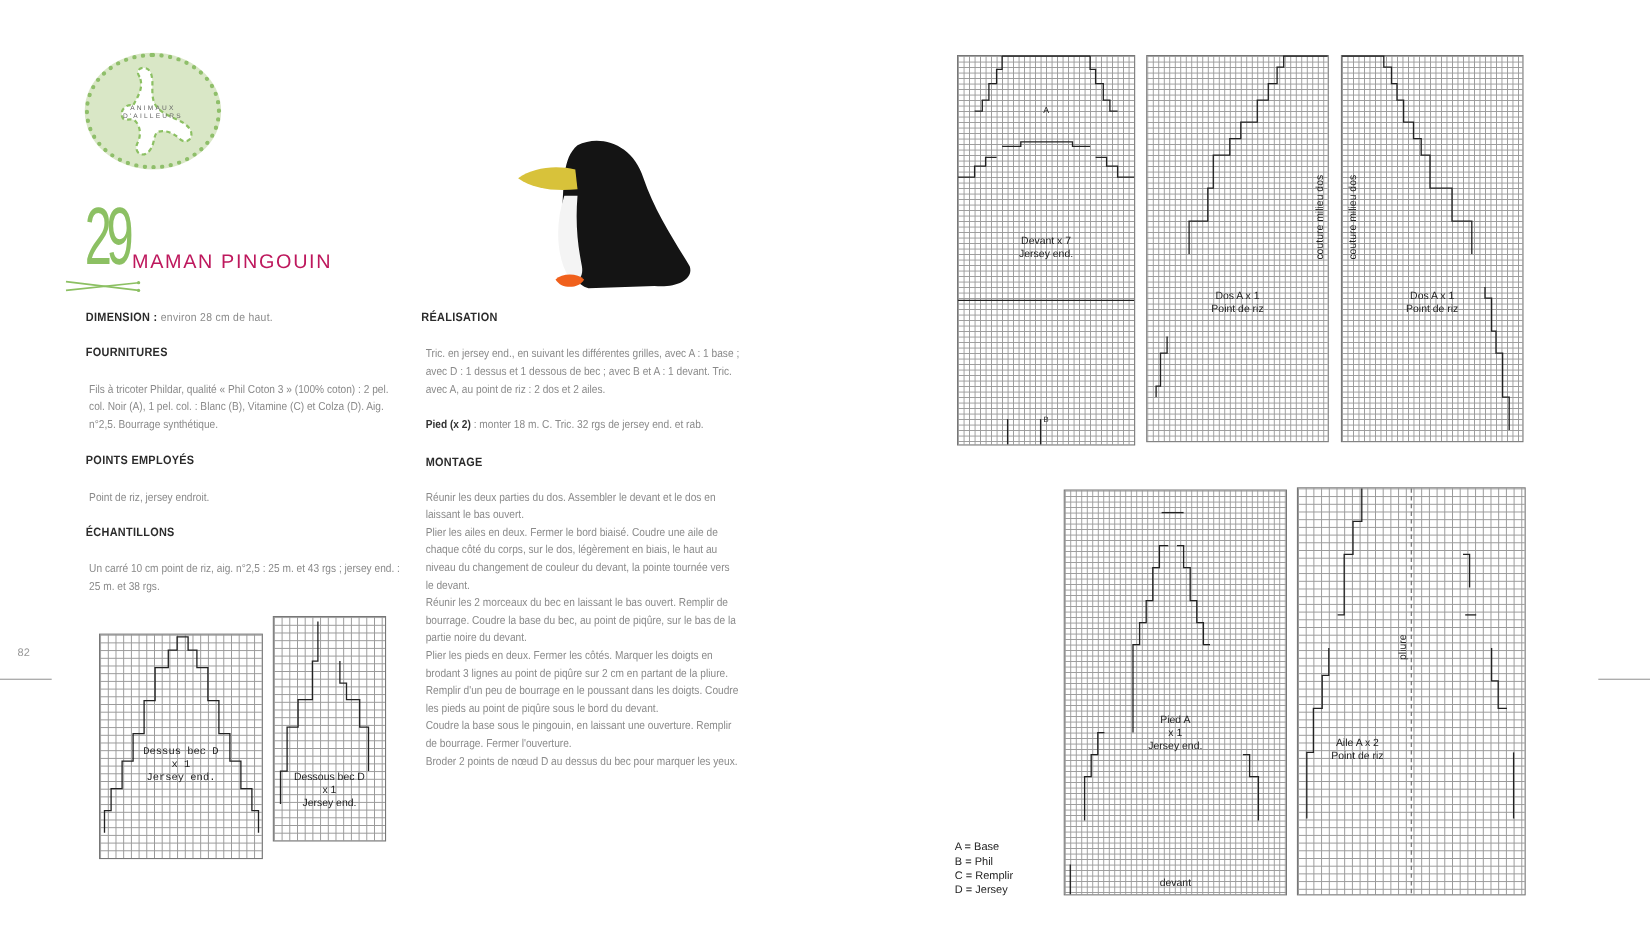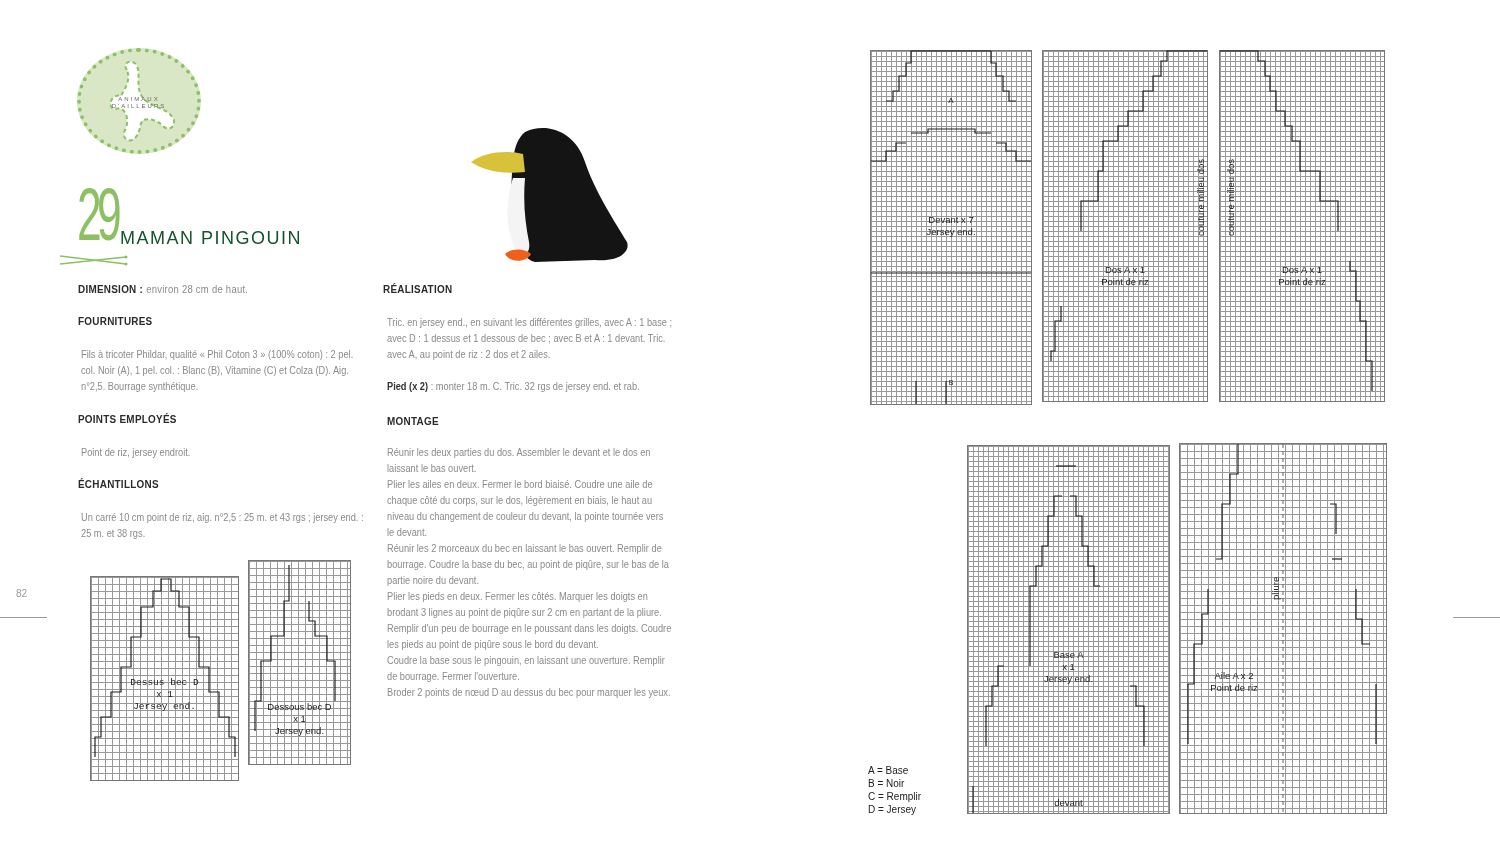--- a/index.html
+++ b/index.html
@@ -3,21 +3,21 @@
 <meta charset="utf-8">
 <style>
   html,body{margin:0;padding:0;background:#fff;}
   body{width:1500px;height:865px;position:relative;overflow:hidden;font-family:"Liberation Sans",sans-serif;color:#555;}
   .abs{position:absolute;}
   .badge{left:77px;top:48px;width:124px;height:106px;border-radius:50%;background:#d9e7c6;}
   .badge .dots{position:absolute;inset:0;border-radius:50%;border:4px dotted #8fbf6a;}
   .badge svg{position:absolute;left:0;top:0;}
   .badge-text{position:absolute;left:26px;top:48px;width:72px;text-align:center;font-size:6px;letter-spacing:2px;color:#666;line-height:7px;}
   .num{left:77px;top:178px;font-family:"Liberation Sans Narrow","Liberation Sans",sans-serif;font-size:74px;line-height:74px;color:#8cc063;letter-spacing:-8px;transform:scaleX(0.6);transform-origin:left top;font-weight:300;}
-  .title{left:120px;top:228px;font-size:18px;letter-spacing:1.5px;color:#14532d;}
+  .title{left:120px;top:228px;font-size:18px;letter-spacing:1.5px;color:#be185d;}
   .needles{left:58px;top:252px;}
   .h{font-family:"Liberation Sans",sans-serif;font-weight:bold;font-size:11px;color:#2b2b2b;letter-spacing:0.3px;transform:scaleX(0.9);transform-origin:left top;white-space:nowrap;}
   .p{font-size:10.5px;color:#8a8a8a;line-height:16px;transform:scaleX(0.88);transform-origin:left top;}
   .p b{color:#333;font-weight:bold;}
   .inl{font-size:10.5px;color:#8a8a8a;font-weight:normal;}
   .pagenum{font-size:10px;color:#999;}
   .pgline{height:1px;background:#999;}
   .grid{position:absolute;border:1px solid #777;
     background-color:#fff;
     background-image:linear-gradient(#999 1px,transparent 1px),linear-gradient(90deg,#999 1px,transparent 1px);}
@@ -159,21 +159,21 @@
 <div class="grid g5" style="left:967px;top:445px;width:201px;height:367px;">
   <svg class="ov" width="201" height="367">
     <polyline points="88,20 108,20" fill="none" stroke="#222" stroke-width="1.2"></polyline>
     <polyline points="62,220 62,140 68,140 68,120 74,120 74,100 80,100 80,70 86,70 86,50 94,50" fill="none" stroke="#222" stroke-width="1.2"></polyline>
     <polyline points="102,50 108,50 108,70 114,70 114,100 120,100 120,120 126,120 126,140 132,140" fill="none" stroke="#222" stroke-width="1.2"></polyline>
     <polyline points="18,300 18,260 24,260 24,240 30,240 30,220 36,220" fill="none" stroke="#222" stroke-width="1.2"></polyline>
     <polyline points="162,240 168,240 168,260 176,260 176,300" fill="none" stroke="#222" stroke-width="1.2"></polyline>
     <line x1="5" y1="340" x2="5" y2="367" stroke="#222" stroke-width="1.2"></line>
   </svg>
   <div class="glabel" style="left:0;width:201px;top:203px;">
-    <div>Base A</div>
+    <div>Pied A</div>
     <div>x 1</div>
     <div>Jersey end.</div>
   </div>
   <div class="glabel" style="left:0;width:201px;top:351px;">devant</div>
 </div>
 
 <div class="grid g7" style="left:1179px;top:443px;width:206px;height:369px;">
   <svg class="ov" width="206" height="369">
     <line x1="103" y1="0" x2="103" y2="369" stroke="#666" stroke-width="1" stroke-dasharray="4 3"></line>
     <polyline points="8,300 8,240 14,240 14,200 22,200 22,170 28,170 28,145" fill="none" stroke="#222" stroke-width="1.2"></polyline>
@@ -185,16 +185,16 @@
   </svg>
   <div class="vlabel" style="left:90px;top:156px;">pliure</div>
   <div class="glabel" style="left:0;width:108px;top:226px;">
     <div>Aile A x 2</div>
     <div>Point de riz</div>
   </div>
 </div>
 
 <div class="abs legend" style="left:868px;top:764px;">
   <div>A = Base</div>
-  <div>B = Noir</div>
+  <div>B = Phil</div>
   <div>C = Remplir</div>
   <div>D = Jersey</div>
 </div>
 
 </body></html>

